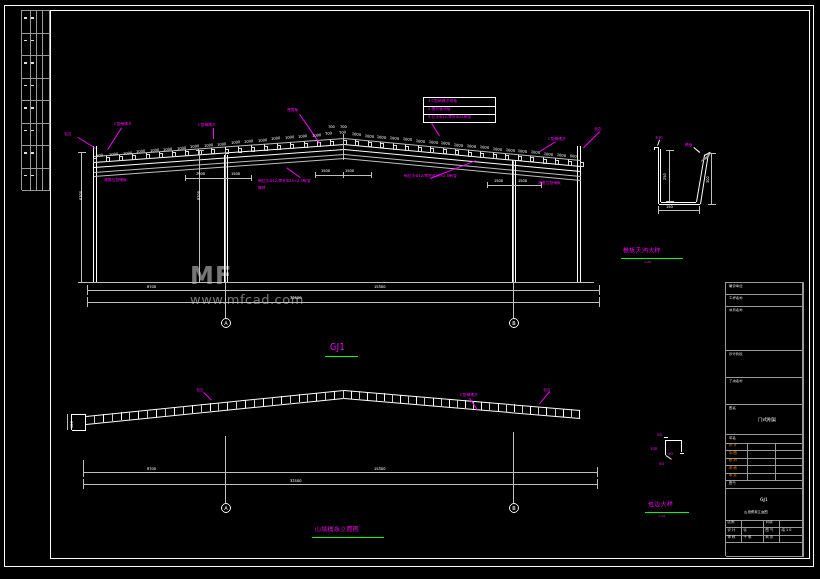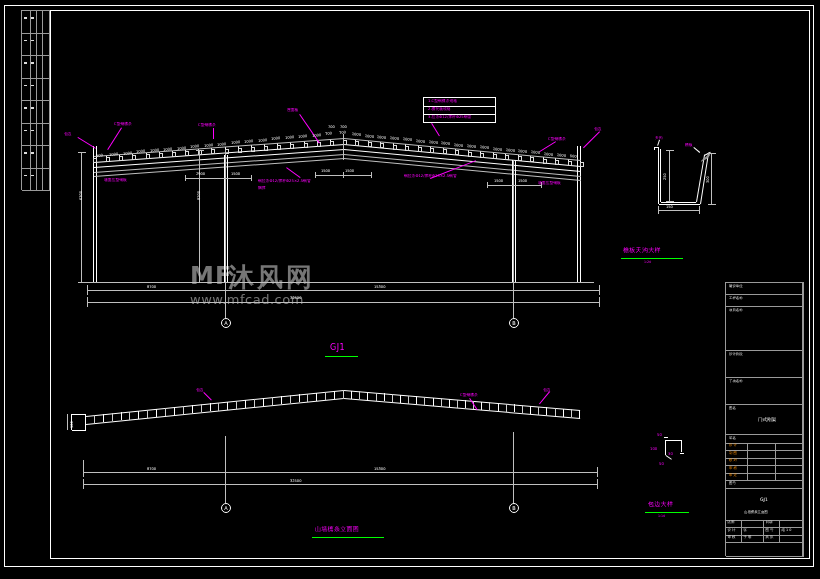--- a/index.html
+++ b/index.html
@@ -73,21 +73,20 @@
       <div style="position: absolute; background: rgb(220, 220, 220); left: 31px; top: 107px; width: 3px; height: 1.6px;"></div>
       <div style="position: absolute; background: rgb(220, 220, 220); left: 24px; top: 129.5px; width: 3px; height: 1.6px;"></div>
       <div style="position: absolute; background: rgb(220, 220, 220); left: 31px; top: 129.5px; width: 3px; height: 1.6px;"></div>
       <div style="position: absolute; background: rgb(220, 220, 220); left: 24px; top: 152px; width: 3px; height: 1.6px;"></div>
       <div style="position: absolute; background: rgb(220, 220, 220); left: 31px; top: 152px; width: 3px; height: 1.6px;"></div>
       <div style="position: absolute; background: rgb(220, 220, 220); left: 24px; top: 174.5px; width: 3px; height: 1.6px;"></div>
       <div style="position: absolute; background: rgb(220, 220, 220); left: 31px; top: 174.5px; width: 3px; height: 1.6px;"></div>
     </div>
 
   <div class="wm wmText" style="left:190px; top:262px;">MF</div>
-  <div class="wm wmCJK" style="left:228px; top:260px;">沐风网</div>
   <div class="wm wmUrl" style="left:190px; top:292px;">www.mfcad.com</div>
 
   <div id="upperFrame">
       <div style="position: absolute; transform-origin: 0px 0px; background: rgb(255, 255, 255); left: 94px; top: 146px; width: 136px; height: 0.7px; transform: rotate(90deg);"></div>
       <div style="position: absolute; transform-origin: 0px 0px; background: rgb(255, 255, 255); left: 97px; top: 146px; width: 136px; height: 0.7px; transform: rotate(90deg);"></div>
       <div style="position: absolute; transform-origin: 0px 0px; background: rgb(255, 255, 255); left: 578px; top: 146px; width: 136px; height: 0.7px; transform: rotate(90deg);"></div>
       <div style="position: absolute; transform-origin: 0px 0px; background: rgb(255, 255, 255); left: 581px; top: 146px; width: 136px; height: 0.7px; transform: rotate(90deg);"></div>
       <div style="position: absolute; transform-origin: 0px 0px; background: rgb(255, 255, 255); left: 94px; top: 162px; width: 250.647px; height: 0.7px; transform: rotate(-4.11819deg);"></div>
       <div style="position: absolute; transform-origin: 0px 0px; background: rgb(255, 255, 255); left: 94px; top: 167px; width: 250.647px; height: 0.7px; transform: rotate(-4.11819deg);"></div>
       <div style="position: absolute; transform-origin: 0px 0px; background: rgb(191, 191, 191); left: 94px; top: 172px; width: 250.647px; height: 0.7px; transform: rotate(-4.11819deg);"></div>

